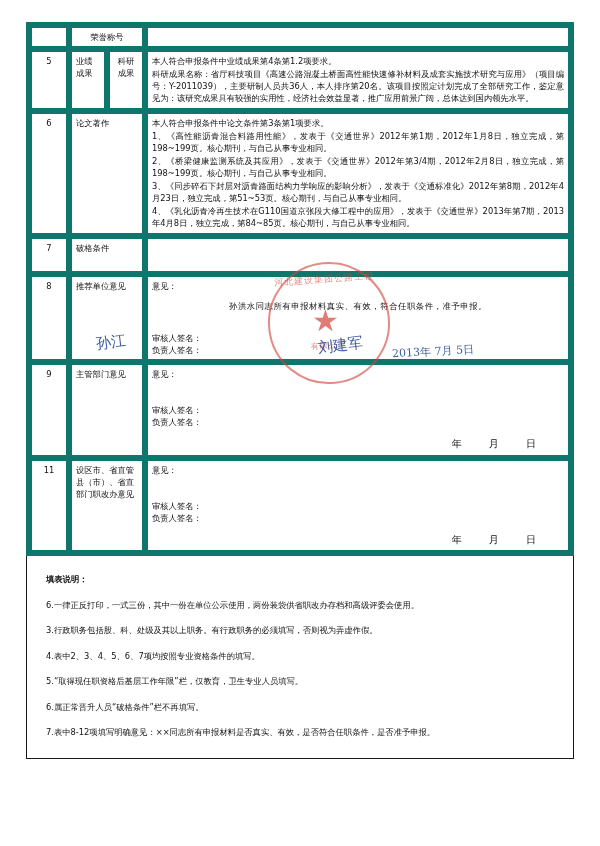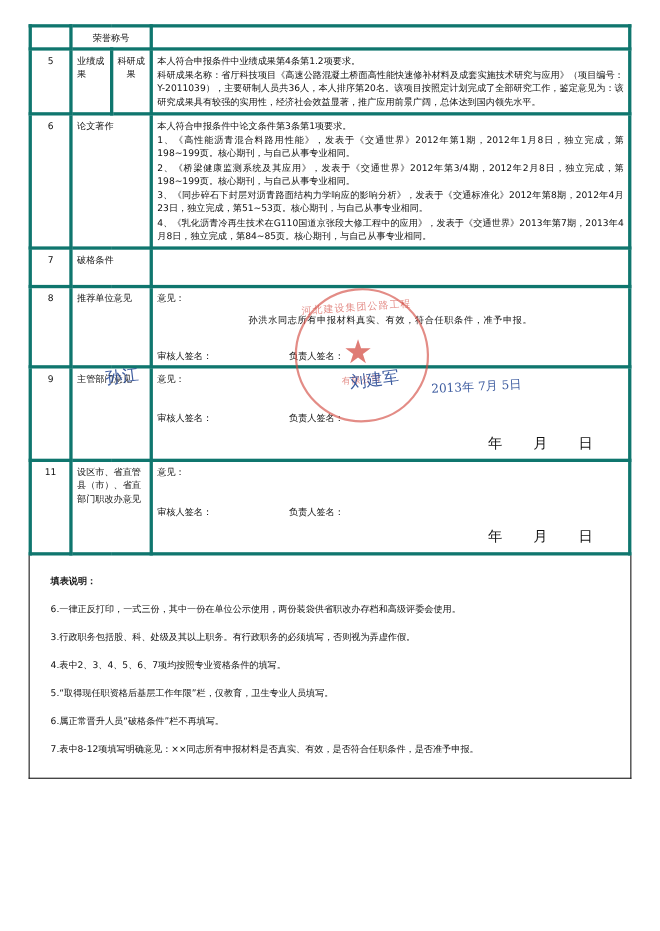--- a/index.html
+++ b/index.html
@@ -23,52 +23,52 @@
     padding: 22px 26px 10px 26px;
   }
   table.form {
     width: 548px;
     border-collapse: collapse;
     table-layout: fixed;
     font-size: 8.3px;
     line-height: 1.45;
   }
   table.form td {
-    border: 3px solid #0f766e;
+    border: 6px solid #0f766e;
     vertical-align: top;
     padding: 3px 4px;
   }
   .c-no { width: 26px; text-align: center; vertical-align: middle; }
   .c-lbl { width: 62px; text-align: left; vertical-align: middle; }
   .c-sub { width: 54px; text-align: center; vertical-align: middle; }
   .c-body { }
   .honor-head {
     text-align: center;
     vertical-align: middle;
     font-weight: normal;
   }
   .para {
     margin: 0 0 1px 0;
     text-align: justify;
   }
   .sign-row {
     margin-top: 20px;
     display: flex;
     justify-content: flex-start;
-    gap: 70px;
     font-size: 8.3px;
+    flex-direction: column;
   }
   .sign-row .left { white-space: nowrap; }
   .sign-row .right { white-space: nowrap; }
   .date-row {
     margin-top: 9px;
     text-align: right;
     padding-right: 16px;
     letter-spacing: 12px;
-    font-size: 13px;
+    font-size: 10px;
   }
   .opinion-cell {
     height: 56px;
     position: relative;
   }
   .opinion-label { display: block; }
   .approve-text {
     text-align: center;
     margin-top: 8px;
     letter-spacing: 0.6px;

